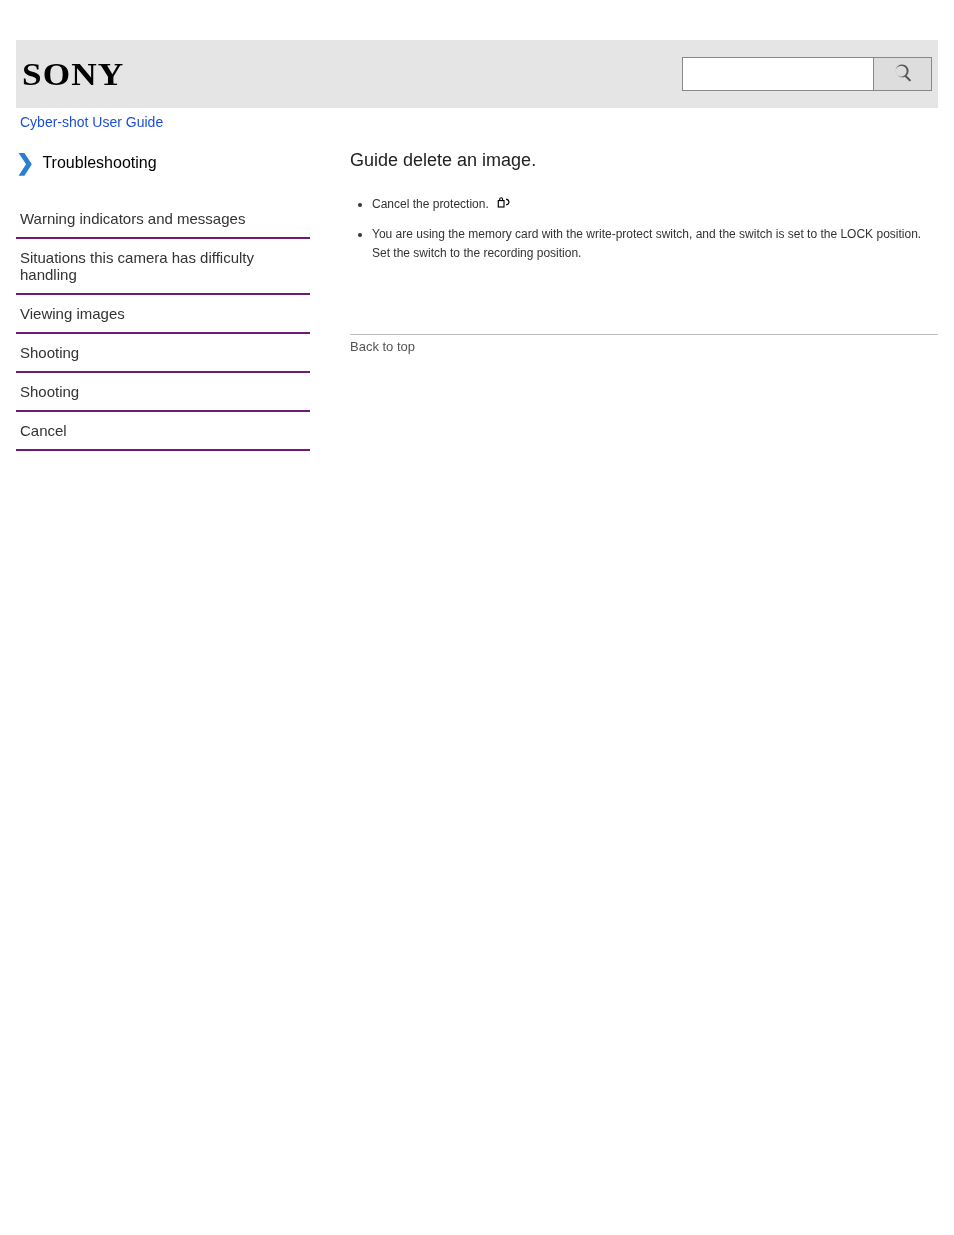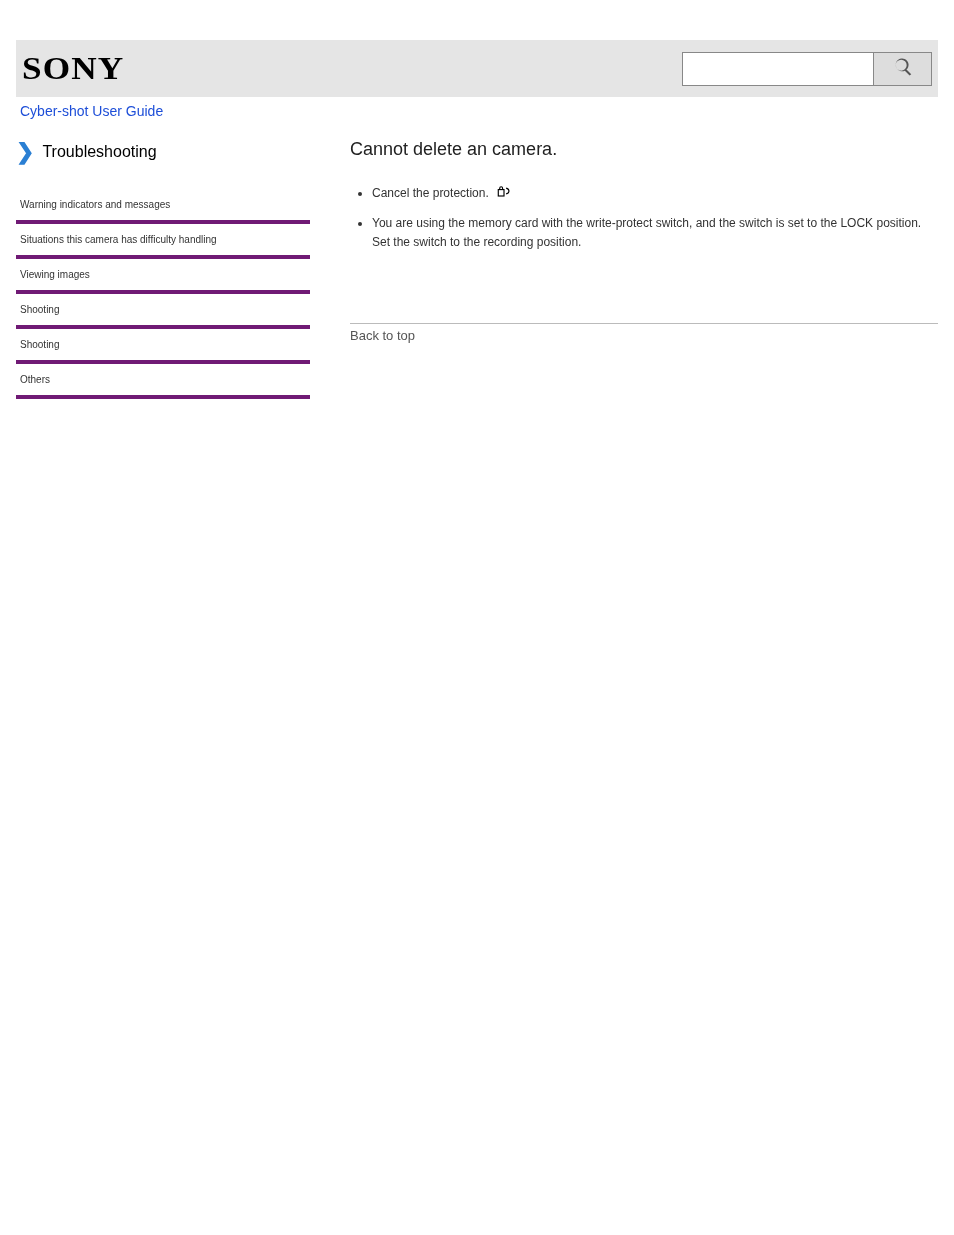--- a/index.html
+++ b/index.html
@@ -11,21 +11,21 @@
       font-family: Arial, Helvetica, sans-serif;
       background: #fff;
       width: 954px;
       margin: 0 auto;
     }
     .page-wrapper {
       padding: 0 16px;
     }
     .header-bar {
       background: #e5e5e5;
-      height: 57px;
+      height: 68px;
       display: flex;
       align-items: center;
       justify-content: space-between;
       padding: 0 6px;
       margin-top: 40px;
     }
     .sony-logo {
       font-family: "Times New Roman", serif;
       font-weight: bold;
       font-size: 32px;
@@ -85,24 +85,24 @@
       color: #2a7fd3;
       font-size: 22px;
       font-weight: bold;
       margin-right: 8px;
     }
     .nav-list {
       list-style: none;
       margin-top: 24px;
     }
     .nav-item {
-      font-size: 10px;
+      font-size: 15px;
       color: #333;
       padding: 10px 4px;
-      border-bottom: 4px solid #701a75;
+      border-bottom: 2px solid #701a75;
       cursor: pointer;
     }
     .right-col {
       flex: 1;
       padding-left: 40px;
     }
     .section-title {
       font-size: 18px;
       font-weight: normal;
       color: #222;
@@ -171,26 +171,26 @@
       <div class="chevron-title">
         <span class="chevron-icon">❯</span>
         <span>Troubleshooting</span>
       </div>
       <ul class="nav-list">
         <li class="nav-item">Warning indicators and messages</li>
         <li class="nav-item">Situations this camera has difficulty handling</li>
         <li class="nav-item">Viewing images</li>
         <li class="nav-item">Shooting</li>
         <li class="nav-item">Shooting</li>
-        <li class="nav-item">Others</li>
+        <li class="nav-item">Cancel</li>
       </ul>
     </div>
 
     <div class="right-col">
-      <h2 class="section-title">Cannot delete an camera.</h2>
+      <h2 class="section-title">Guide delete an image.</h2>
       <ul class="content-list">
         <li>
           <span>Cancel the protection. </span>
           <span class="inline-icon">
             <svg viewBox="0 0 28 18">
               <rect x="6" y="7" width="8" height="9" fill="none" stroke="#000" stroke-width="1.6"></rect>
               <path d="M8 7 V5 a2 2 0 0 1 4 0 V7" fill="none" stroke="#000" stroke-width="1.6"></path>
               <path d="M17 5 q4 1 4 4 q0 3 -4 4" fill="none" stroke="#000" stroke-width="1.6"></path>
             </svg>
           </span>

